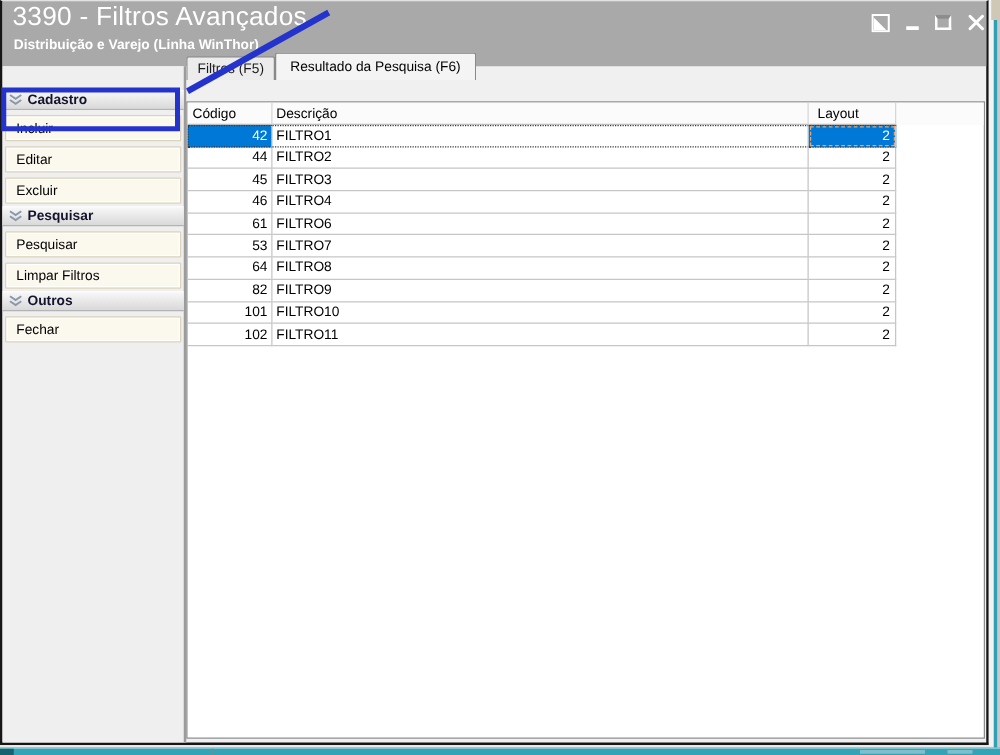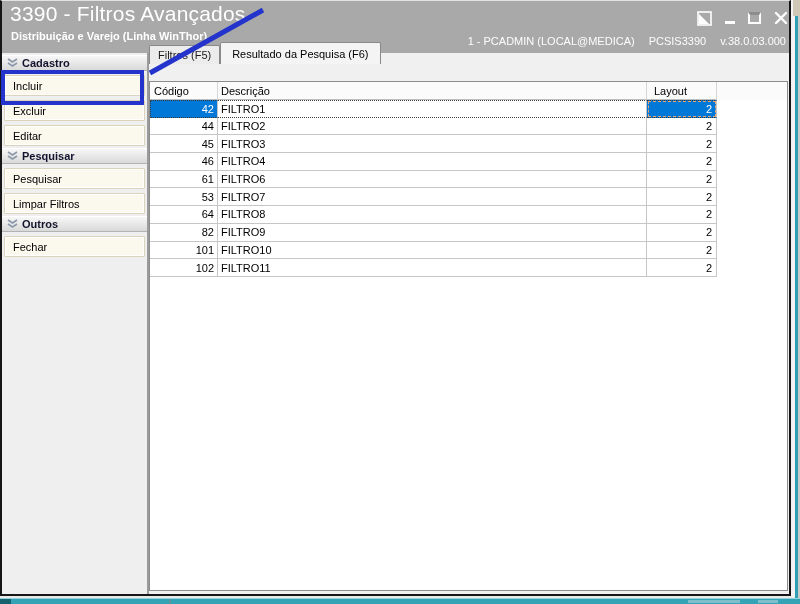--- a/index.html
+++ b/index.html
@@ -42,21 +42,21 @@
     display:flex; align-items:center; gap:13px; padding-right:1px;
   }
   .wc-btn { display:flex; align-items:center; justify-content:center; cursor:default; }
   .wc-min-glyph { width:10px; height:3px; background:#ffffff; margin-top:9px; }
   .wc-max-glyph { width:13px; height:12px; border:2px solid #fdfdfd; border-top:3px solid #8d8d8d; }
 
   
   .sidebar {
     position:absolute; left:0; top:52px; bottom:0; width:147px;
     background:#efefef; border-right:2px solid #9b9b9b;
-    padding-top:0;
+    padding-top:17px;
   }
   .sec-header {
     height:16px; margin:2px 0 0 0;
     background:linear-gradient(#f7f7f7,#d9d9d9);
     border-top:1px solid #ffffff; border-bottom:1px solid #b3b3b3;
     display:flex; align-items:center; gap:4px; padding-left:5px;
     font-weight:bold; font-size:11px; color:#13132e;
   }
   .side-btn {
     height:21px; margin:4px 2px 0 2px;
@@ -132,21 +132,20 @@
   .tb-frag-d { position:absolute; left:758px; top:600px; width:20px; height:3px; background:#7fbecb; }
 </style>
 </head>
 <body>
 
 <div class="app-window">
 
   <div class="titlebar">
     <div class="title-main">3390 - Filtros Avançados</div>
     <div class="title-sub">Distribuição e Varejo (Linha WinThor)</div>
-    <div class="session-info"><span>1 - PCADMIN (LOCAL@MEDICA)</span><span>PCSIS3390</span><span>v.38.0.03.000</span></div>
     <div class="win-controls">
       <div class="wc-btn">
         <svg width="15" height="15" viewBox="0 0 15 15">
           <rect x="1" y="1" width="13" height="13" fill="none" stroke="#ffffff" stroke-width="1.6"></rect>
           <path d="M2,3 L12,13 L2,13 Z" fill="#ffffff"></path>
         </svg>
       </div>
       <div class="wc-btn">
           <div class="wc-min-glyph"></div>
         </div>
@@ -162,22 +161,22 @@
   </div>
 
   <div class="sidebar">
     <div class="sec-header">
       <svg width="11" height="10" viewBox="0 0 11 10">
           <path d="M1,1 L5.5,4 L10,1 M1,5 L5.5,8 L10,5" fill="none" stroke="#8b98a9" stroke-width="1.6"></path>
         </svg>
       <span>Cadastro</span>
     </div>
     <div class="side-btn">Incluir</div>
+    <div class="side-btn">Editar</div>
     <div class="side-btn">Excluir</div>
-    <div class="side-btn">Editar</div>
 
     <div class="sec-header">
       <svg width="11" height="10" viewBox="0 0 11 10">
           <path d="M1,1 L5.5,4 L10,1 M1,5 L5.5,8 L10,5" fill="none" stroke="#8b98a9" stroke-width="1.6"></path>
         </svg>
       <span>Pesquisar</span>
     </div>
     <div class="side-btn">Pesquisar</div>
     <div class="side-btn">Limpar Filtros</div>
 

